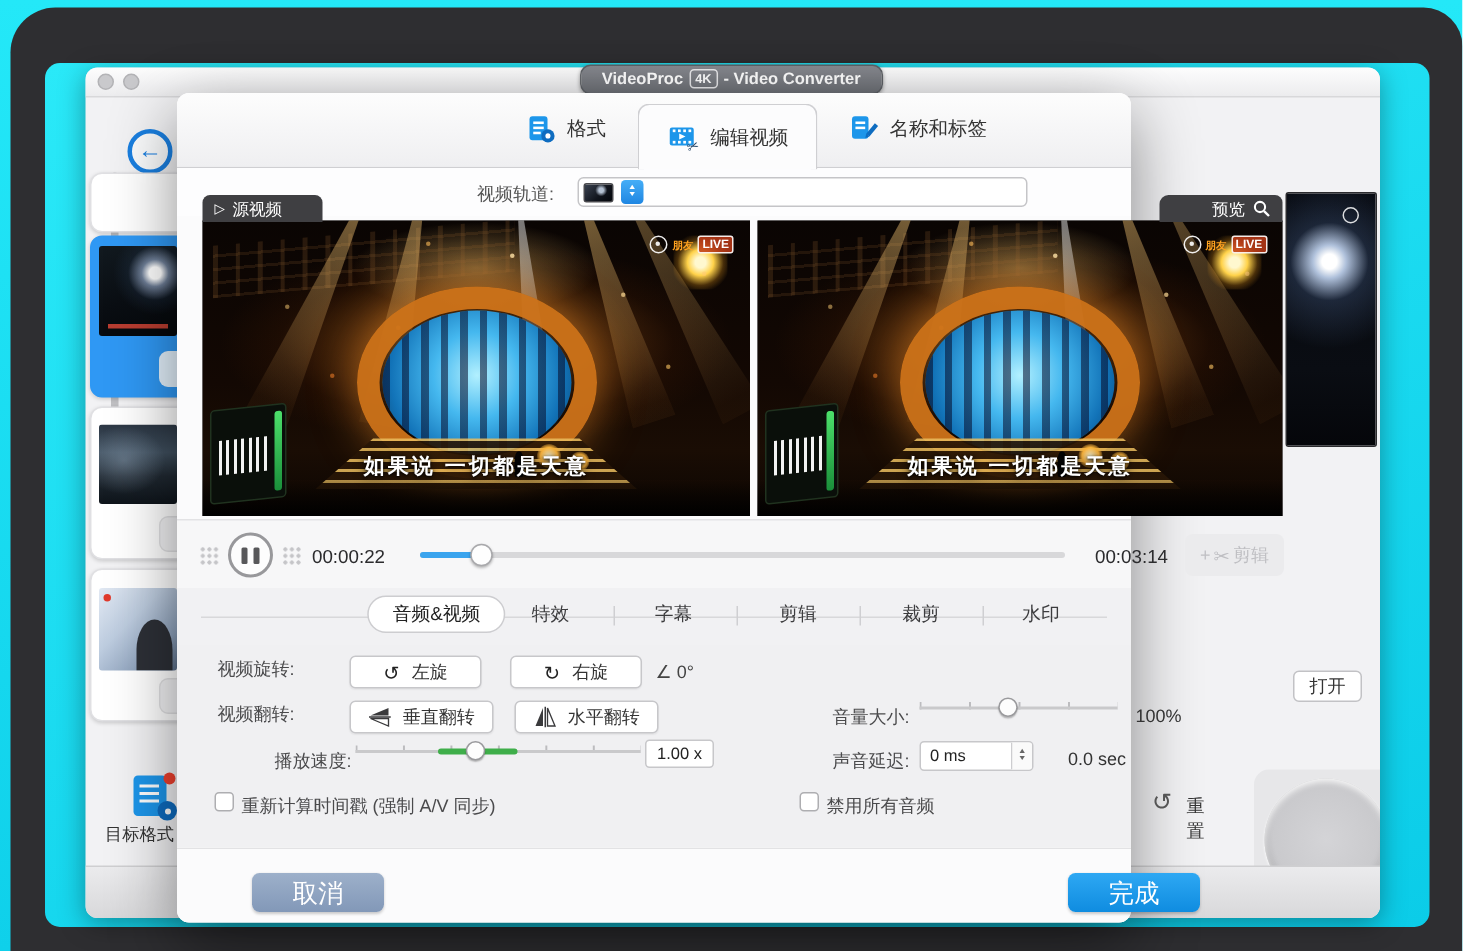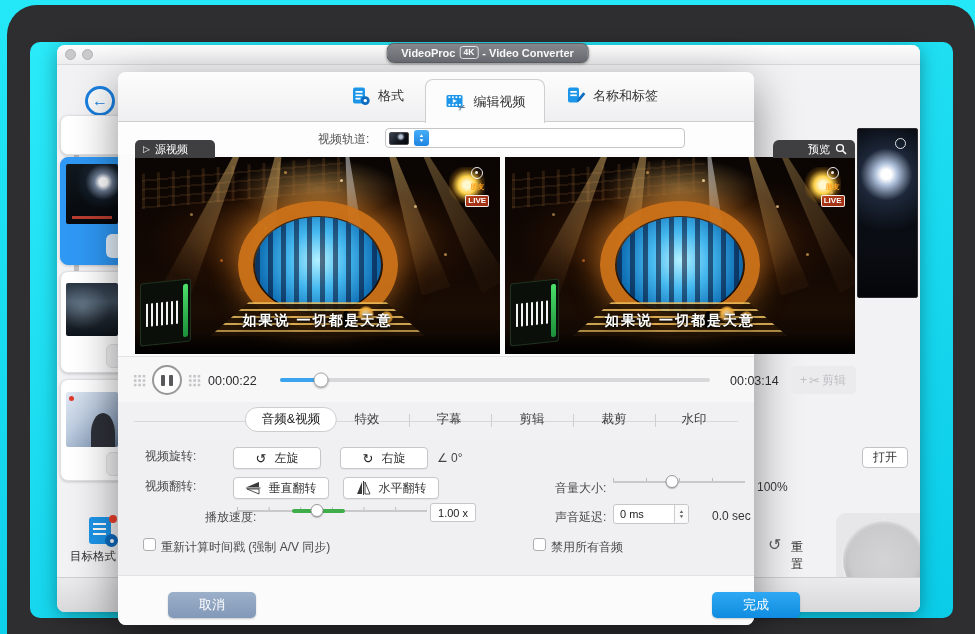--- a/index.html
+++ b/index.html
@@ -92,21 +92,21 @@
                      background:radial-gradient(ellipse, rgba(255,255,255,.8), rgba(255,255,255,0) 72%); }
 
   
   .title-pill { position:absolute; left:50%; top:43px; transform:translateX(-50%); z-index:5;
                 background:linear-gradient(#87898f,#6d7076); border:1px solid #5e6166; border-radius:7px;
                 padding:2px 14px 3px; color:#fff; font-size:11px; font-weight:bold;
                 display:flex; align-items:center; gap:4px; box-shadow:0 1px 3px rgba(0,0,0,.4); }
   .pill-badge { border:1px solid #e8e8ea; border-radius:3px; font-size:8.5px; padding:0 3px; line-height:11px; }
 
   
-  .dialog { position:absolute; left:118px; top:72px; width:636px; height:553px; z-index:10;
+  .dialog { position:absolute; left:118px; top:62px; width:636px; height:553px; z-index:10;
             background:#fff; border-radius:8px; box-shadow:0 14px 45px rgba(0,0,0,.45); }
   .dlg-header { position:relative; height:50px; background:linear-gradient(#fdfdfd,#efeff1);
                 border-bottom:1px solid #cfcfd2; border-radius:8px 8px 0 0; }
   .dtab { position:absolute; display:flex; align-items:center; gap:7px; font-size:13px; color:#333; }
   .dtab.t1 { left:232px; top:14px; }
   .dtab.t3 { left:447px; top:14px;text-align:right; }
   .dtab.active { left:307px; top:7px; width:120px; height:44px; justify-content:center;
                  background:#fcfcfd; border:1px solid #cfcfd2; border-bottom:none;
                  border-radius:8px 8px 0 0; z-index:2; }
   .dtab svg { flex:none; }
@@ -171,21 +171,21 @@
          background:radial-gradient(#fff7d0,#ffb63c 50%,rgba(255,120,10,0) 78%); }
   .o1 { left:61%; bottom:16%; } .o2 { left:67%; bottom:15%; width:13px; height:13px; }
   .waveform { position:absolute; left:1.5%; bottom:5%; width:14%; height:32%; transform:skewY(-6deg);
               background:#0a0f0a; border:1px solid #20321f; border-radius:3px; }
   .waveform::before { content:""; position:absolute; left:10%; right:22%; top:32%; height:38%;
                       background:repeating-linear-gradient(90deg, rgba(255,255,255,.95) 0 2px, transparent 2px 5px); }
   .waveform::after { content:""; position:absolute; right:4%; top:6%; bottom:6%; width:5px;
                      background:linear-gradient(#4ce06a,#1a8f3a); border-radius:2px; }
   .subtitle { position:absolute; bottom:12%; width:100%; text-align:center; color:#fff; font-size:14px;
               font-weight:bold; letter-spacing:2px; text-shadow:0 1px 2px #000, 0 0 7px rgba(0,0,0,.9); }
-  .live { position:absolute; top:5%; right:3%; display:flex; align-items:center; gap:3px;flex-direction:column; }
+  .live { position:absolute; top:5%; right:3%; display:flex; align-items:flex-end; gap:3px; }
   .live-circle { width:12px; height:12px; border:1.5px solid rgba(255,255,255,.92); border-radius:50%; position:relative; }
   .live-circle::after { content:""; position:absolute; left:3px; top:3px; width:3px; height:3px; border-radius:50%;
                         background:rgba(255,255,255,.9); }
   .live-prefix { font-size:7px; color:#ffa21f; font-weight:bold; }
   .live-box { font-size:8px; color:#fff; background:rgba(190,60,25,.85); border:1px solid rgba(255,255,255,.9);
               padding:0 2px; border-radius:2px; font-weight:bold; line-height:10px; }
 
   .transport { position:relative; height:46px; background:#f7f7f8; border-top:1px solid #e3e3e5; }
   .grid-icon { position:absolute; width:13px; height:13px; top:17px;
                background-image:radial-gradient(circle, #c5c5c8 1.2px, transparent 1.5px);
@@ -218,21 +218,21 @@
   .c-label { position:absolute; }
   .ctl-btn { position:absolute; height:22px; background:#fff; border:1px solid #c7c7ca; border-radius:4px;
              display:flex; align-items:center; justify-content:center; gap:8px; color:#333;
              box-shadow:0 1px 1px rgba(0,0,0,.05); }
   .ctl-btn .gi { font-size:13px; color:#222; line-height:1; }
   .lr { left:27px; }
   .row1 { top:8px; } .row2 { top:38px; } .rowc { top:97px; }
   .btn-rl { left:115px; top:7px; width:88px; } .btn-rr { left:222px; top:7px; width:88px; }
   .angle { position:absolute; left:319px; top:11px; color:#444; }
   .btn-fv { left:115px; top:37px; width:96px; } .btn-fh { left:225px; top:37px; width:96px; }
-  .speed-label { left:65px; top:69px;margin-left:22px; }
+  .speed-label { left:65px; top:69px; }
   .h-slider { position:absolute; height:14px; }
   .sp-sl { left:119px; top:64px; width:190px; }
   .tick-track { position:absolute; left:0; right:0; top:6px; height:2px; background:#c9c9cb; }
   .ticks { position:absolute; left:0; right:0; top:3px; height:8px;
            background-image:linear-gradient(90deg,#bcbcbf 1px,transparent 1px); background-size:16.66% 5px;
            background-repeat:repeat-x; }
   .green-fill { position:absolute; left:29%; width:28%; top:5px; height:4px; background:#3fae4a; border-radius:2px; }
   .sl-thumb { position:absolute; top:0; width:13px; height:13px; background:#fdfdfd; border:1px solid #9a9a9d;
               border-radius:50%; transform:translateX(-50%); box-shadow:0 1px 1px rgba(0,0,0,.25); }
   .sp-th { left:42%; }
@@ -253,21 +253,21 @@
   .gray-stepper span { font-size:6px; line-height:5px; transform:scaleY(.8); }
   .delay-val { position:absolute; left:594px; top:69px; color:#333; }
   .checkbox { position:absolute; width:13px; height:13px; background:#fff; border:1px solid #aeaeb1; border-radius:3px; }
   .cb1 { left:25px; top:98px; } .cb2 { left:415px; top:98px; }
   .cbl1 { left:43px; top:99px; } .cbl2 { left:433px; top:99px; }
   .reset-ic { position:absolute; left:650px; top:95px; font-size:16px; color:#555; }
   .reset-lb { left:673px; top:99px; color:#333; }
 
   .dlg-footer { position:relative; height:50px; background:#fbfbfc; border-top:1px solid #e2e2e4;
                 border-radius:0 0 8px 8px; }
-  .foot-btn { position:absolute; top:16px; height:26px; border-radius:5px; color:#fff; font-size:13px;
+  .foot-btn { position:absolute; top:16px; height:26px; border-radius:5px; color:#fff; font-size:17px;
               display:flex; align-items:center; justify-content:center; box-shadow:0 1px 2px rgba(0,0,0,.2); }
   .cancel { left:50px; width:88px; background:linear-gradient(#9db0ca,#8298b8); }
   .done { left:594px; width:88px; background:linear-gradient(#2ea8f3,#0f8ce0); }
 </style>
 </head>
 <body>
 
 <div id="app">
   <div class="dark-shell"></div>
   <div class="cyan-frame"></div>

